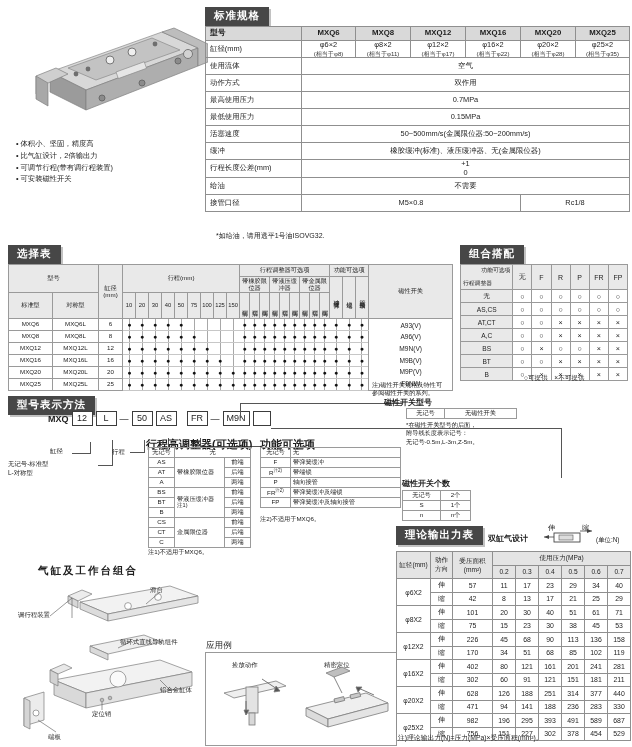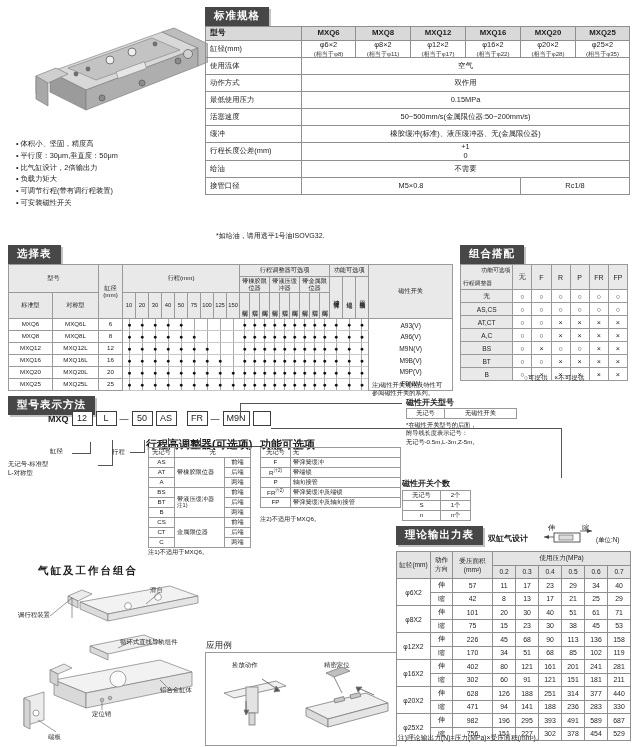--- a/index.html
+++ b/index.html
@@ -76,23 +76,21 @@
       <circle cx="90" cy="84" r="3" fill="#8b8b8b" stroke="#6a6a6a"></circle>
       <circle cx="130" cy="69" r="3" fill="#8b8b8b" stroke="#6a6a6a"></circle>
       <circle cx="166" cy="47" r="3" fill="#8b8b8b" stroke="#6a6a6a"></circle>
       <rect x="104" y="58" width="30" height="7" transform="rotate(-20 104 58)" fill="#e6e6e6" stroke="#888" stroke-width="0.6"></rect>
       <circle cx="176" cy="40" r="4.5" fill="#d2d2d2" stroke="#777"></circle>
     </svg>
   </div>
 
   <ul class="bullets" id="bullets" style="left:16px;top:138px;width:198px;">
       <li>体积小、坚固，精度高</li>
-      <li>平行度：30μm,垂直度：50μm</li>
       <li>比气缸设计，2倍输出力</li>
-      <li>负载力矩大</li>
       <li>可调节行程(带有调行程装置)</li>
       <li>可安装磁性开关</li>
     </ul>
 
   <div class="badge" style="left:205px;top:7px;">标准规格</div>
   <table class="spec abs" id="spec-table" style="left:205px;top:26px;width:424px;">
     <colgroup>
         <col style="width:96px">
         <col style="width:54px">
         <col style="width:55px">
@@ -140,20 +138,24 @@
         </tr>
         <tr>
           <td class="lbl">使用流体</td>
           <td colspan="6" class="">空气</td>
         </tr>
         <tr>
           <td class="lbl">动作方式</td>
           <td colspan="6" class="">双作用</td>
         </tr>
         <tr>
+          <td class="lbl">最高使用压力</td>
+          <td colspan="6" class="">0.7MPa</td>
+        </tr>
+        <tr>
           <td class="lbl">最低使用压力</td>
           <td colspan="6" class="">0.15MPa</td>
         </tr>
         <tr>
           <td class="lbl">活塞速度</td>
           <td colspan="6" class="">50~500mm/s(金属限位器:50~200mm/s)</td>
         </tr>
         <tr>
           <td class="lbl">缓冲</td>
           <td colspan="6" class="">橡胶缓冲(标准)、液压缓冲器、无(金属限位器)</td>
@@ -588,21 +590,21 @@
           <td class="dsc">带弹簧缓冲及端锁</td>
         </tr>
         <tr>
           <td>FP</td>
           <td class="dsc">带弹簧缓冲及轴向接管</td>
         </tr>
       </tbody>
     </table>
   <div class="smnote" style="left:260px;top:515px;">注2)不适用于MXQ6。</div>
 
-  <div class="dstit" style="left:406px;top:397px;font-size:8px;">磁性开关型号</div>
+  <div class="dstit" style="left:384px;top:397px;font-size:8px;">磁性开关型号</div>
   <table class="dstbl abs" style="left:406px;top:408px;width:110px;">
     <colgroup>
         <col style="width:38px">
         <col style="width:72px">
       </colgroup>
     <tbody>
         <tr>
       <td>无记号</td>
       <td>无磁性开关</td>
     </tr>

